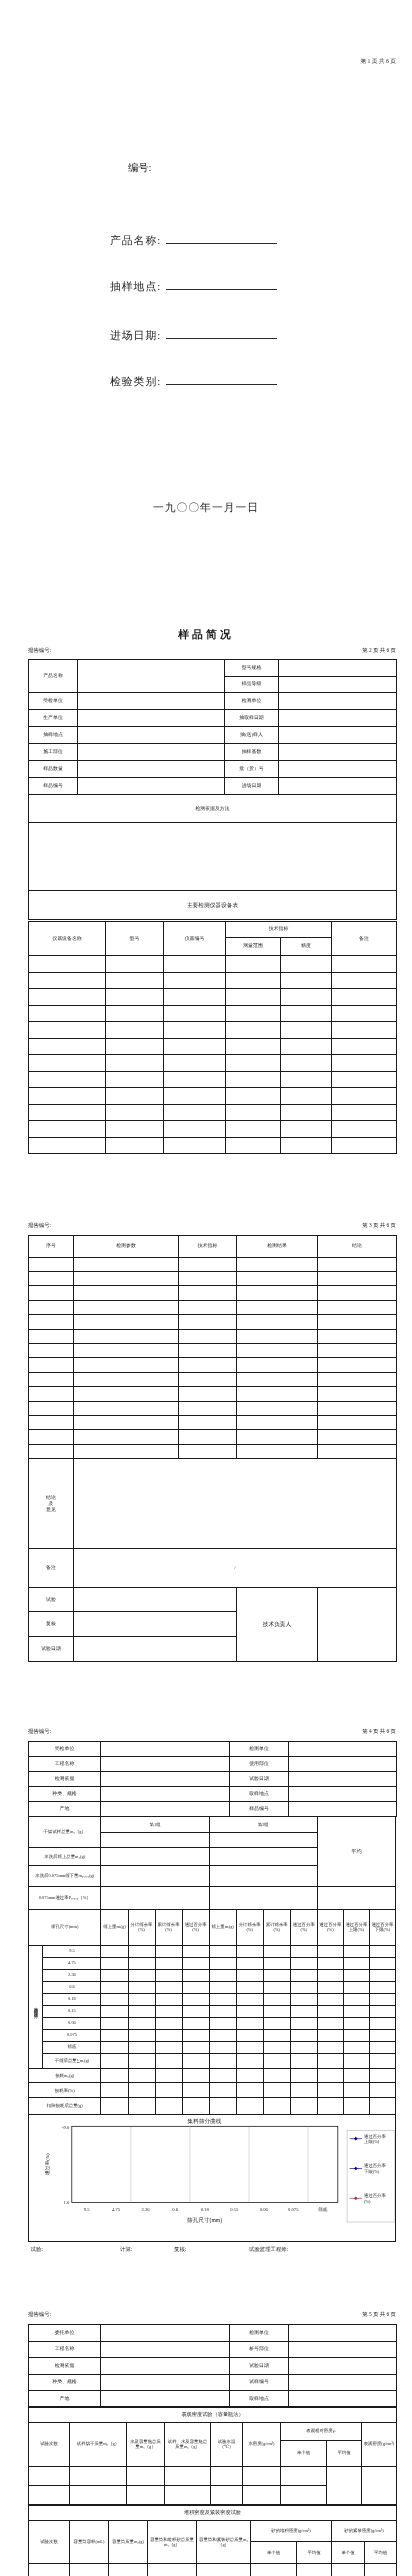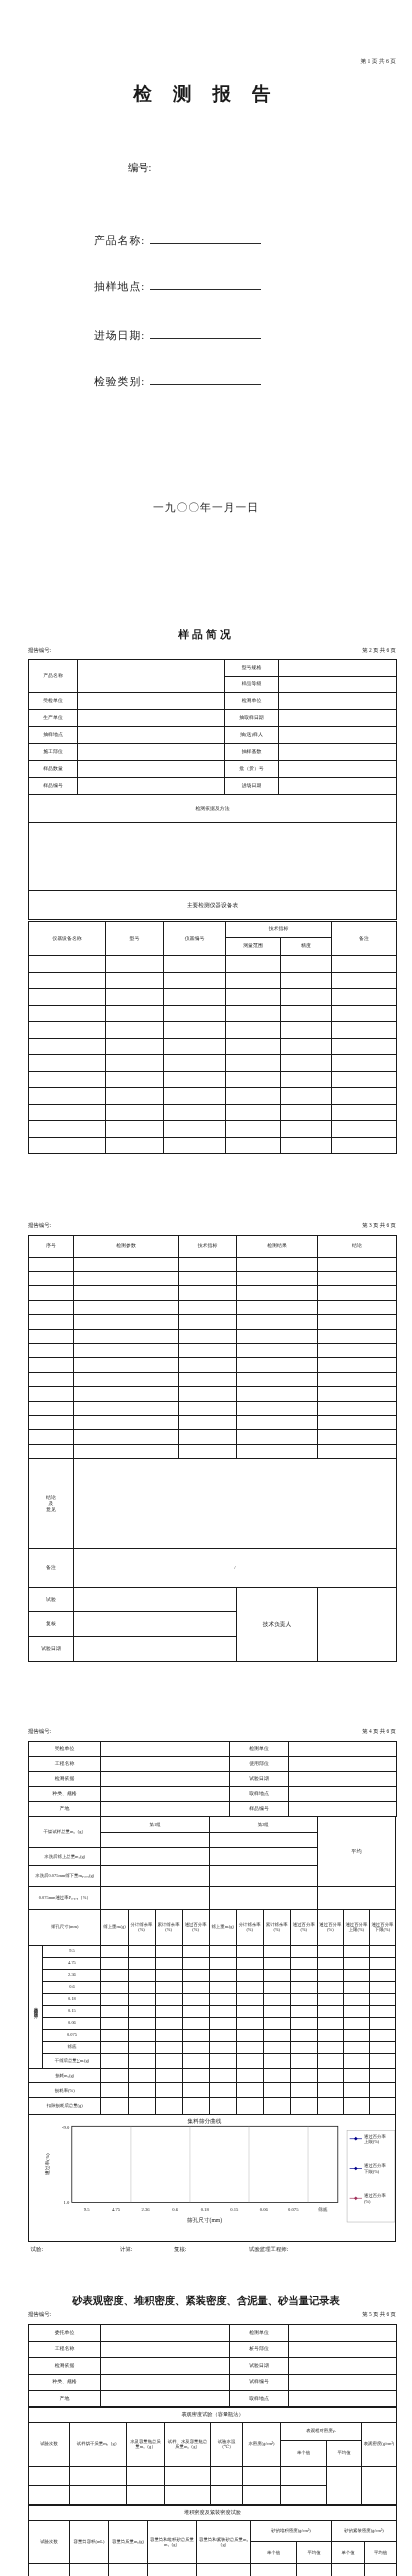--- a/index.html
+++ b/index.html
@@ -10,31 +10,30 @@
   td{border:0.5px solid #1a1a1a;font-size:4.9px;text-align:center;vertical-align:middle;
      padding:0 1px;overflow:hidden;line-height:1.2;}
   .outer{border:1px solid #000;}
   .small td{font-size:4.4px;}
   .pgline{position:absolute;left:28px;width:368px;font-size:5.4px;display:flex;justify-content:space-between;}
   .bigtitle{position:absolute;left:0;width:412px;text-align:center;font-weight:bold;}
   .vtext{writing-mode:vertical-rl;text-orientation:upright;letter-spacing:1px;font-size:4.4px;margin:0 auto;}
   .prewrap{white-space:pre-line;}
   .sig{position:absolute;left:28px;width:368px;height:8.2px;font-size:5.4px;}
   .sig span{position:absolute;top:0;}
-  .fieldrow{position:absolute;left:94px;font-size:10.8px;letter-spacing:1px;}
+  .fieldrow{position:absolute;left:110px;font-size:10.8px;letter-spacing:1px;}
   .fieldrow .ul{display:inline-block;width:111px;border-bottom:1px solid #2a2a2a;height:12.4px;margin-left:5.2px;}
   svg text{font-family:"Liberation Serif","DejaVu Serif",serif;fill:#1b1b1b;}
 </style>
 </head>
 <body>
 
 <div id="canvas">
 
   <div class="abs" style="left:211px;top:58px;width:185px;text-align:right;font-size:5.7px">第 1 页  共 6 页</div>
-  <div class="bigtitle" style="top:81px;font-size:18.5px;letter-spacing:8.2px;">检  测  报  告</div>
   <div class="abs" style="left:128px;top:161px;font-size:10.3px;"><span>编号:</span><span class="ul" style="display:inline-block;width:77px;"></span></div>
 
   <div class="fieldrow" style="top:231px;"><span>产品名称:</span><span class="ul"></span></div>
   <div class="fieldrow" style="top:277px;"><span>抽样地点:</span><span class="ul"></span></div>
   <div class="fieldrow" style="top:326px;"><span>进场日期:</span><span class="ul"></span></div>
   <div class="fieldrow" style="top:372px;"><span>检验类别:</span><span class="ul"></span></div>
 
   <div class="bigtitle" style="top:628px;font-size:10.8px;letter-spacing:3.1px;">样品简况</div>
 
   <div class="bigtitle" style="top:501px;font-size:10.8px;font-weight:normal;letter-spacing:1px;">一九〇〇年一月一日</div>
@@ -710,21 +709,20 @@
   </tbody>
     </table>
 
   <div class="sig" style="top:2246px;">
     <span style="left:2.6px">试验:</span>
     <span style="left:92px">计算:</span>
     <span style="left:146px">复核:</span>
     <span style="left:221px">试验监理工程师:</span>
   </div>
 
-  <div class="bigtitle" style="top:2294px;font-size:10.3px;">砂表观密度、堆积密度、紧装密度、含泥量、砂当量记录表</div>
   <div class="pgline" style="top:2311px;">
     <span>报告编号:</span>
     <span>第 5 页 共 6 页</span>
   </div>
 
   <table class="abs outer" style="left:28px;top:2324px;">
     <colgroup>
         <col style="width:72px">
         <col style="width:129px">
         <col style="width:59px">

